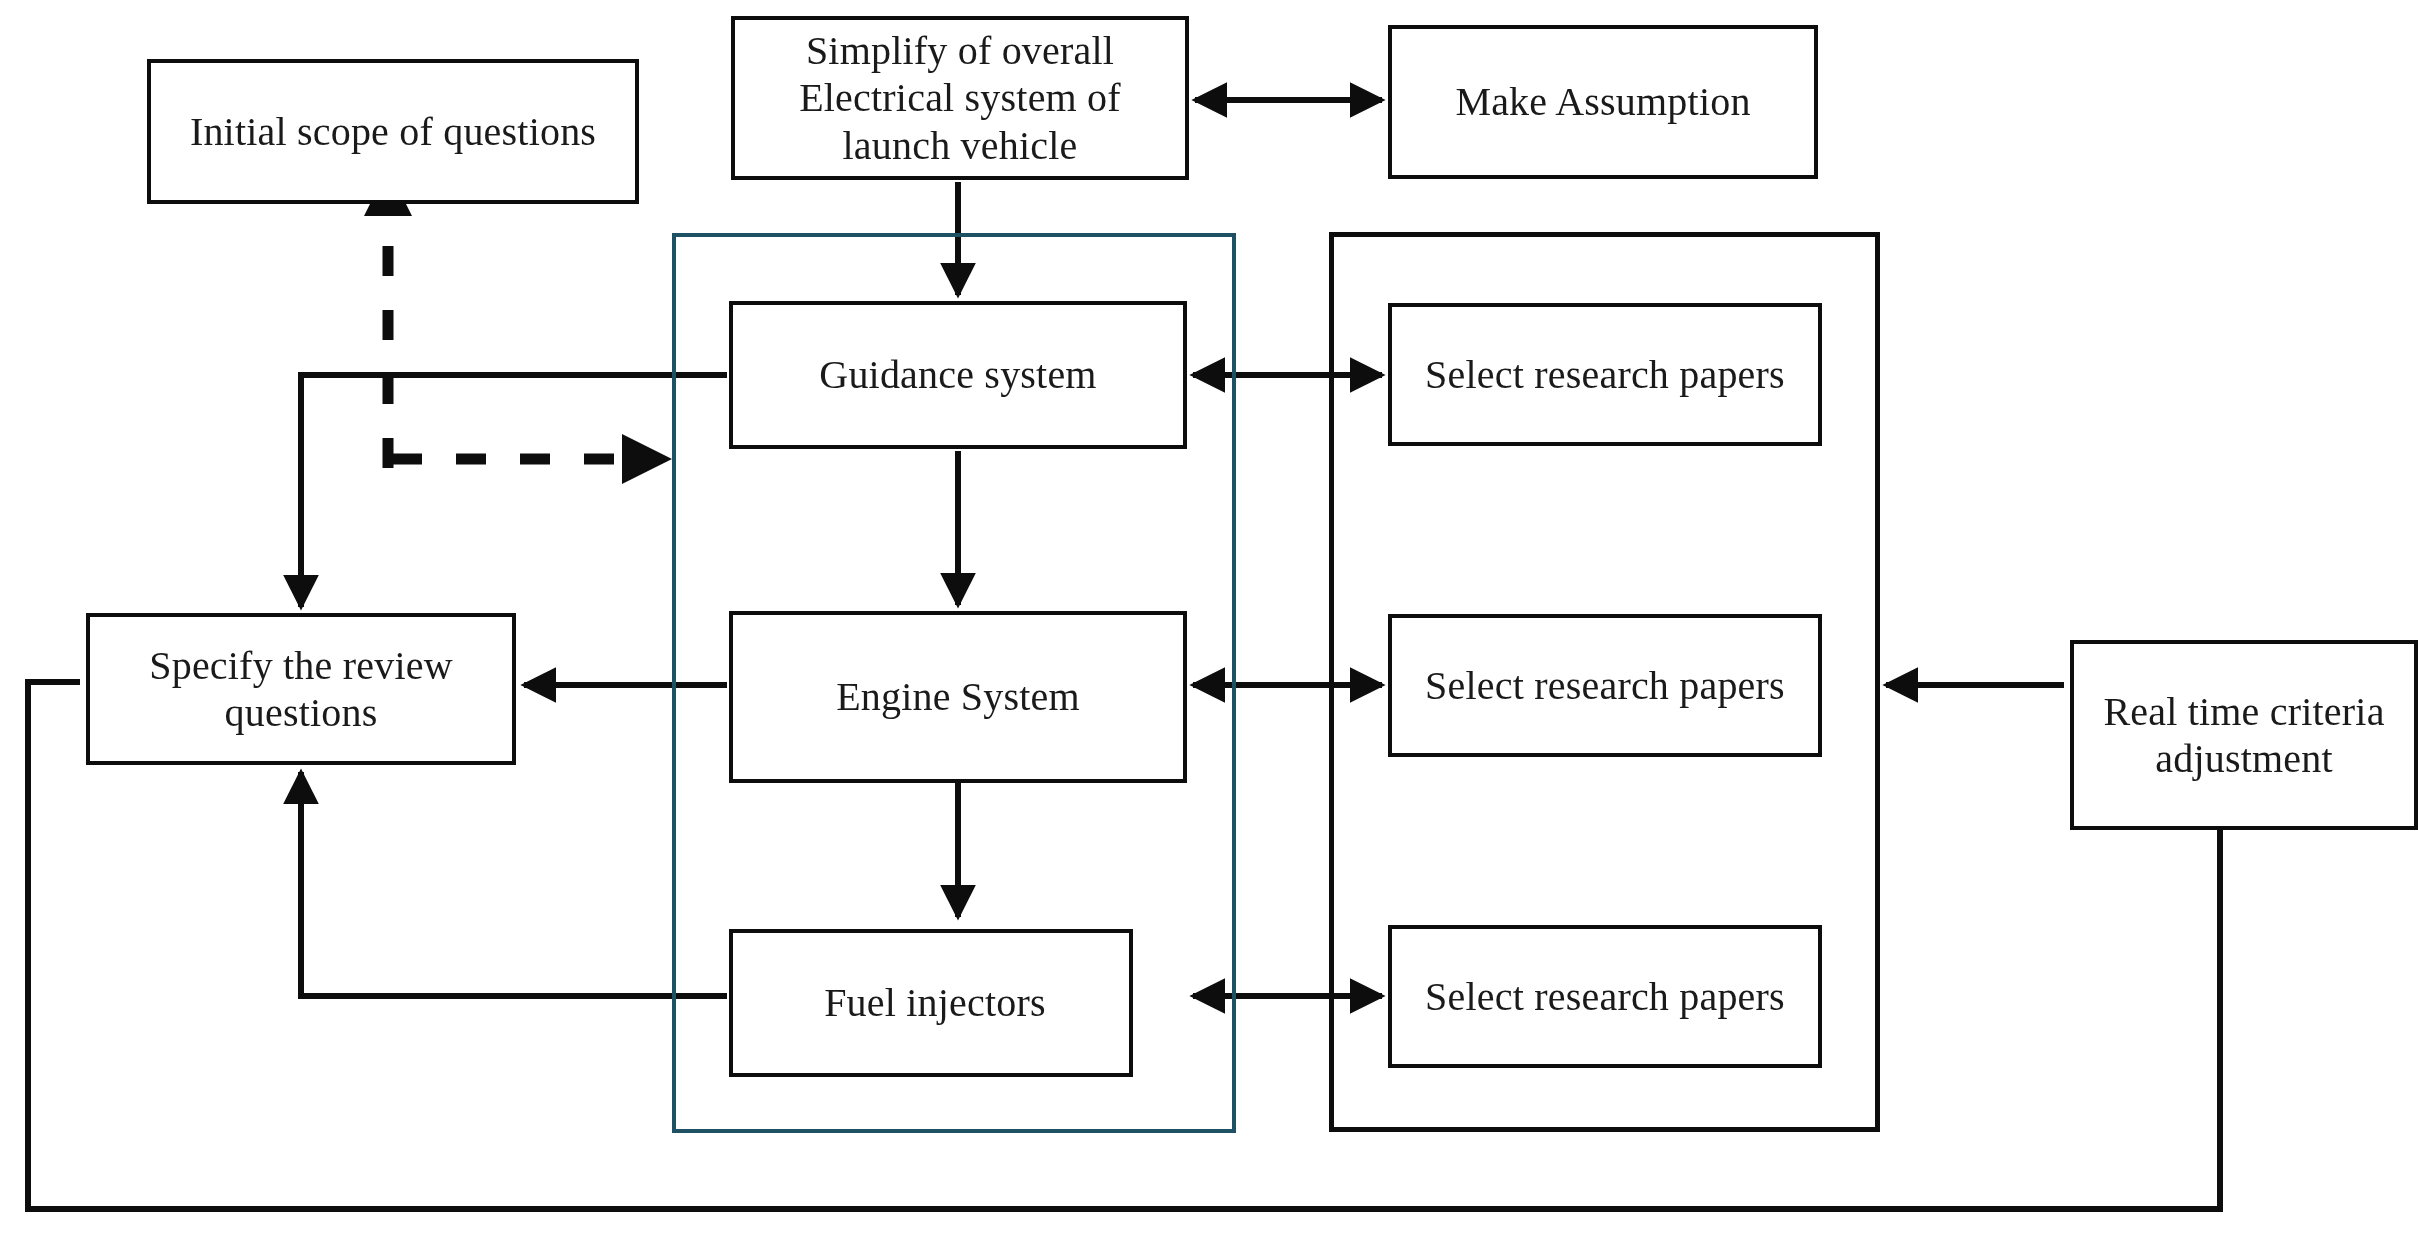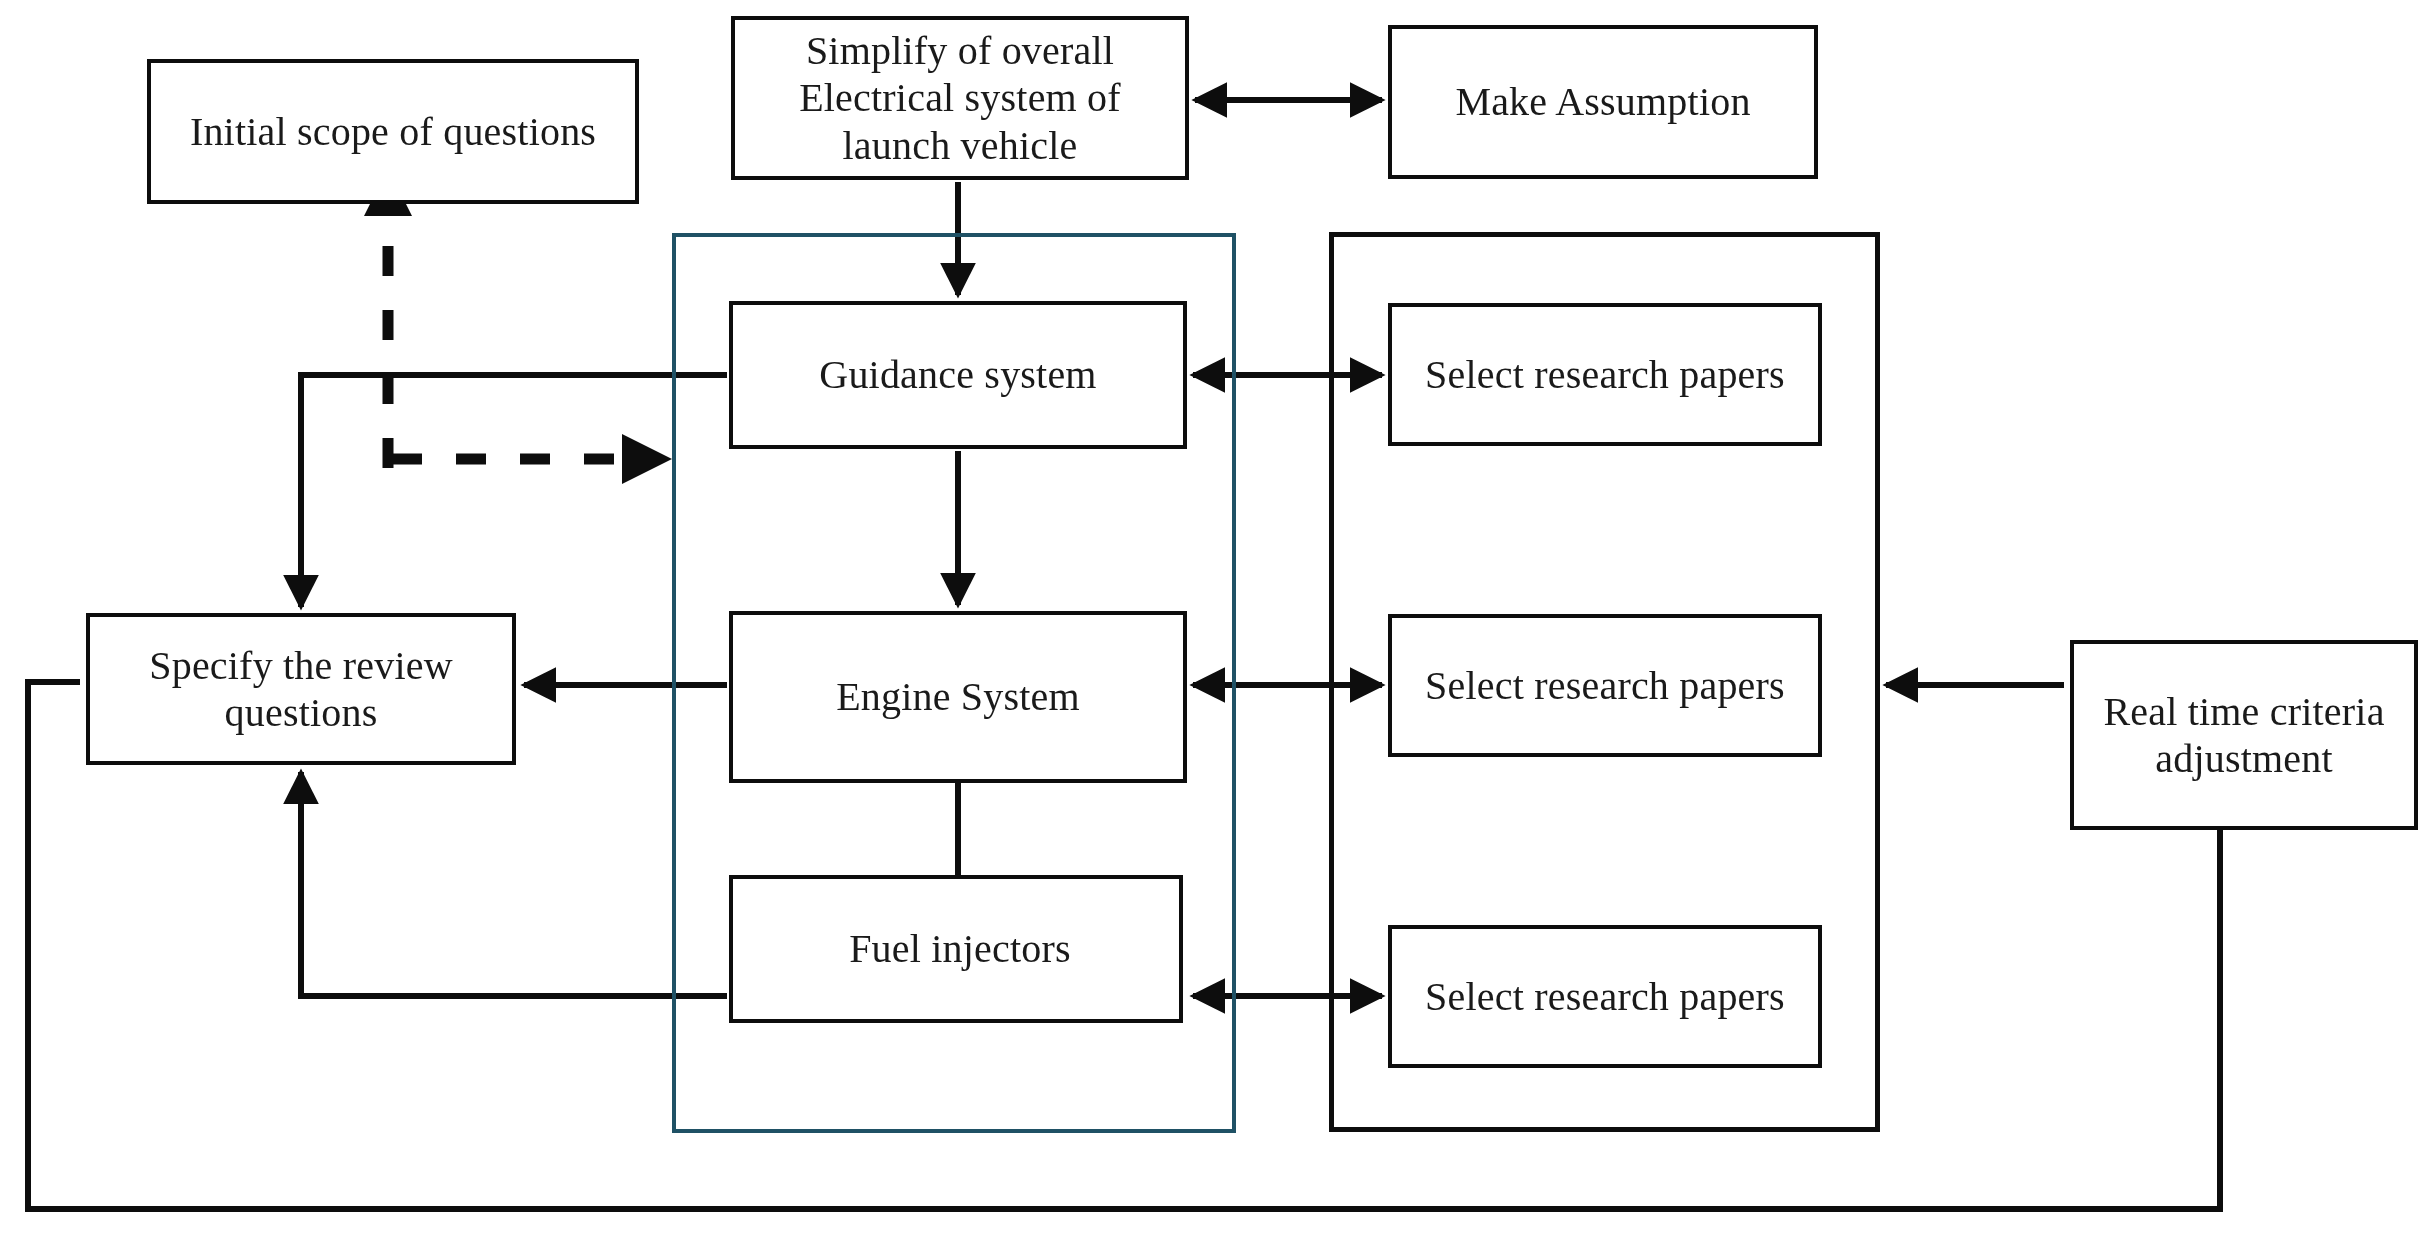--- a/index.html
+++ b/index.html
@@ -147,21 +147,21 @@
   </div>
 
   <div class="node" style="left:729px; top:301px; width:458px; height:148px;">
     <span class="label">Guidance system</span>
   </div>
 
   <div class="node" style="left:729px; top:611px; width:458px; height:172px;">
     <span class="label">Engine System</span>
   </div>
 
-  <div class="node" style="left:729px; top:875px; width:454px; height:148px;padding-left:8px;">
+  <div class="node" style="left:729px; top:929px; width:404px; height:148px;padding-left:8px;">
     <span class="label">Fuel injectors</span>
   </div>
 
   <div class="node" style="left:86px; top:613px; width:430px; height:152px;">
     <span class="label">Specify the review
 questions</span>
   </div>
 
   <div class="node" style="left:1388px; top:303px; width:434px; height:143px;">
     <span class="label">Select research papers</span>

